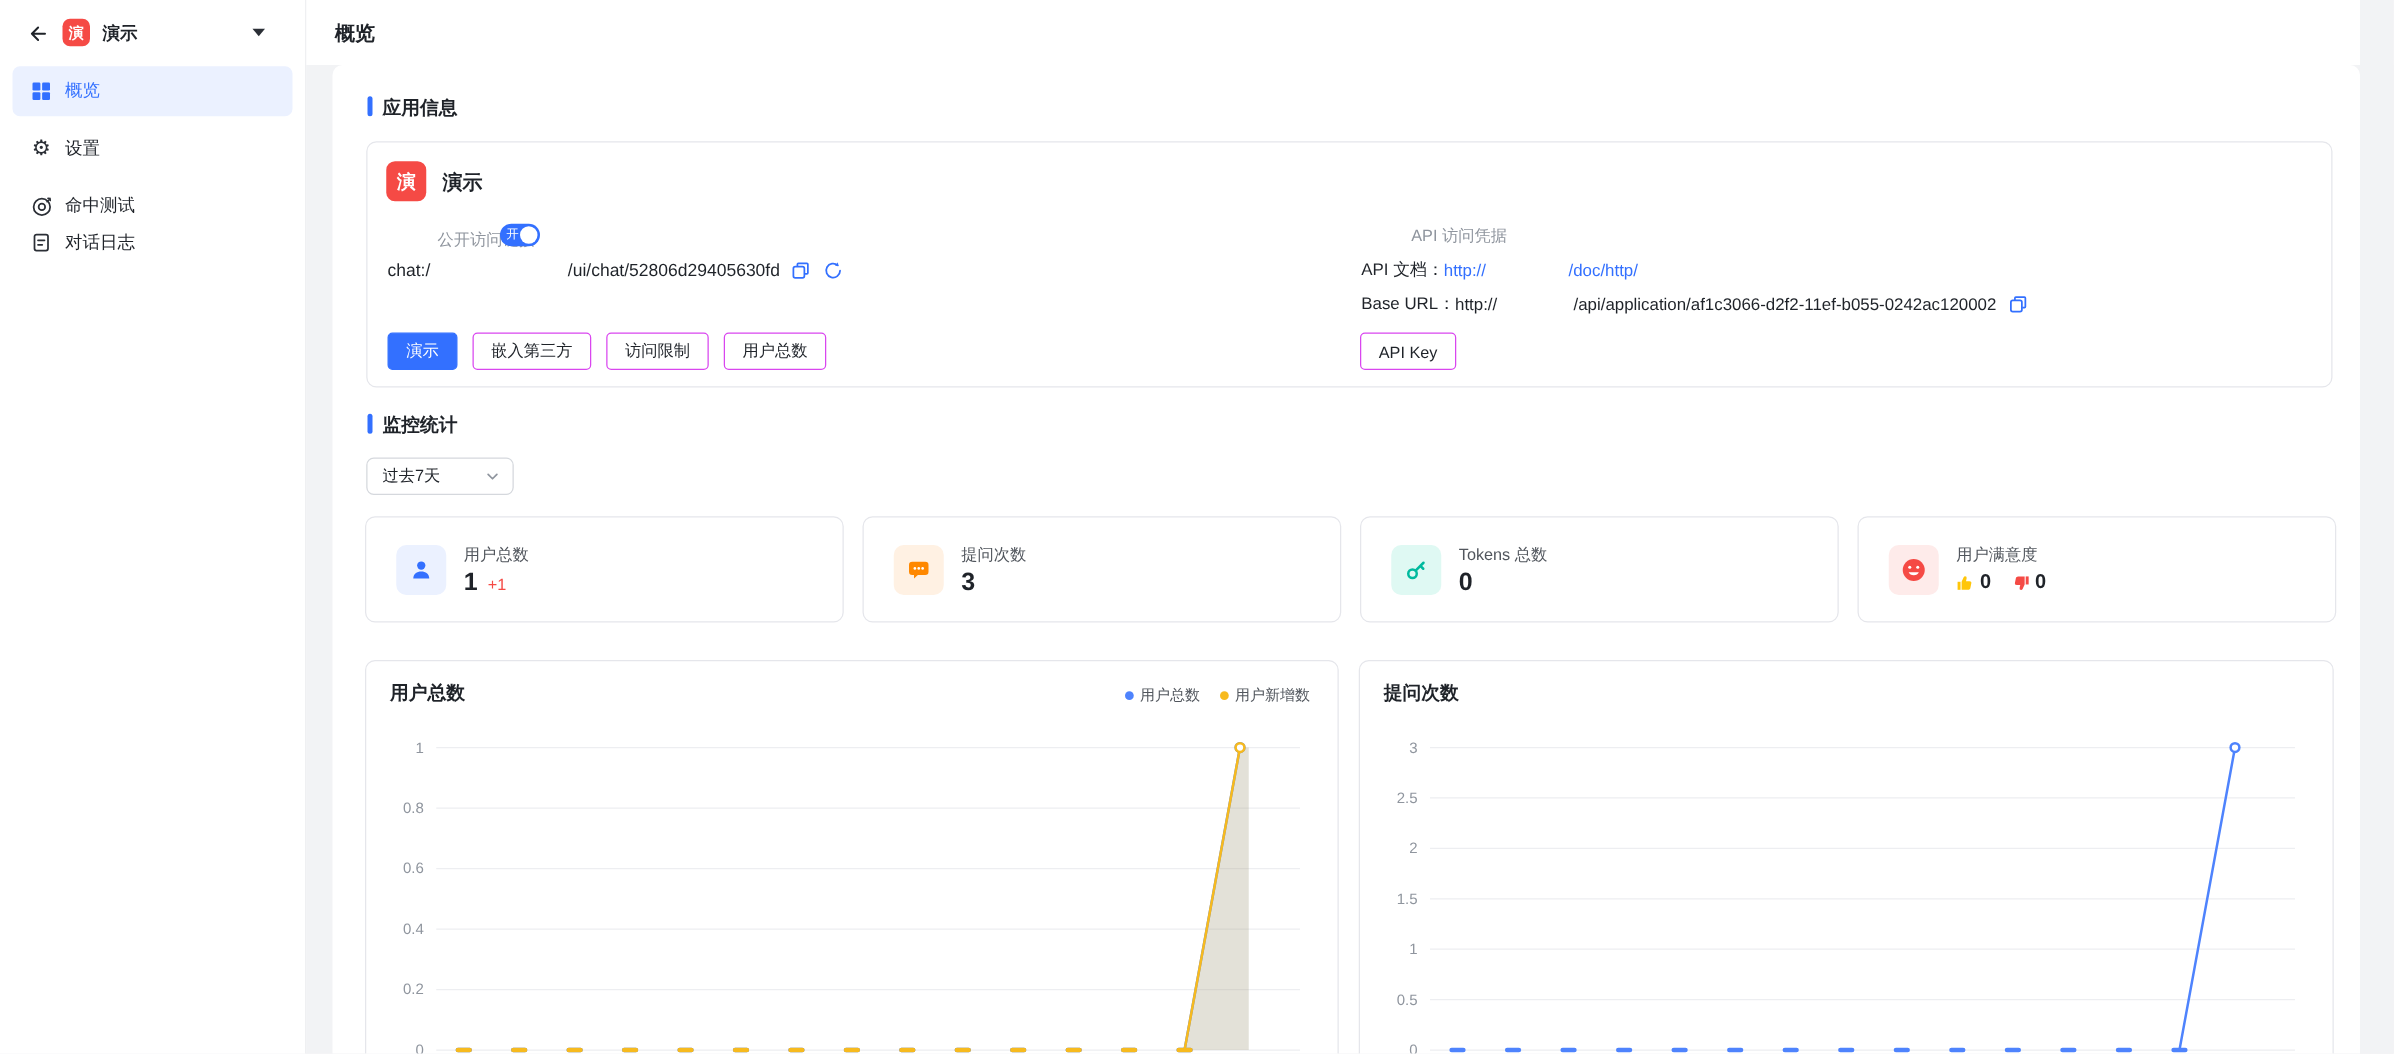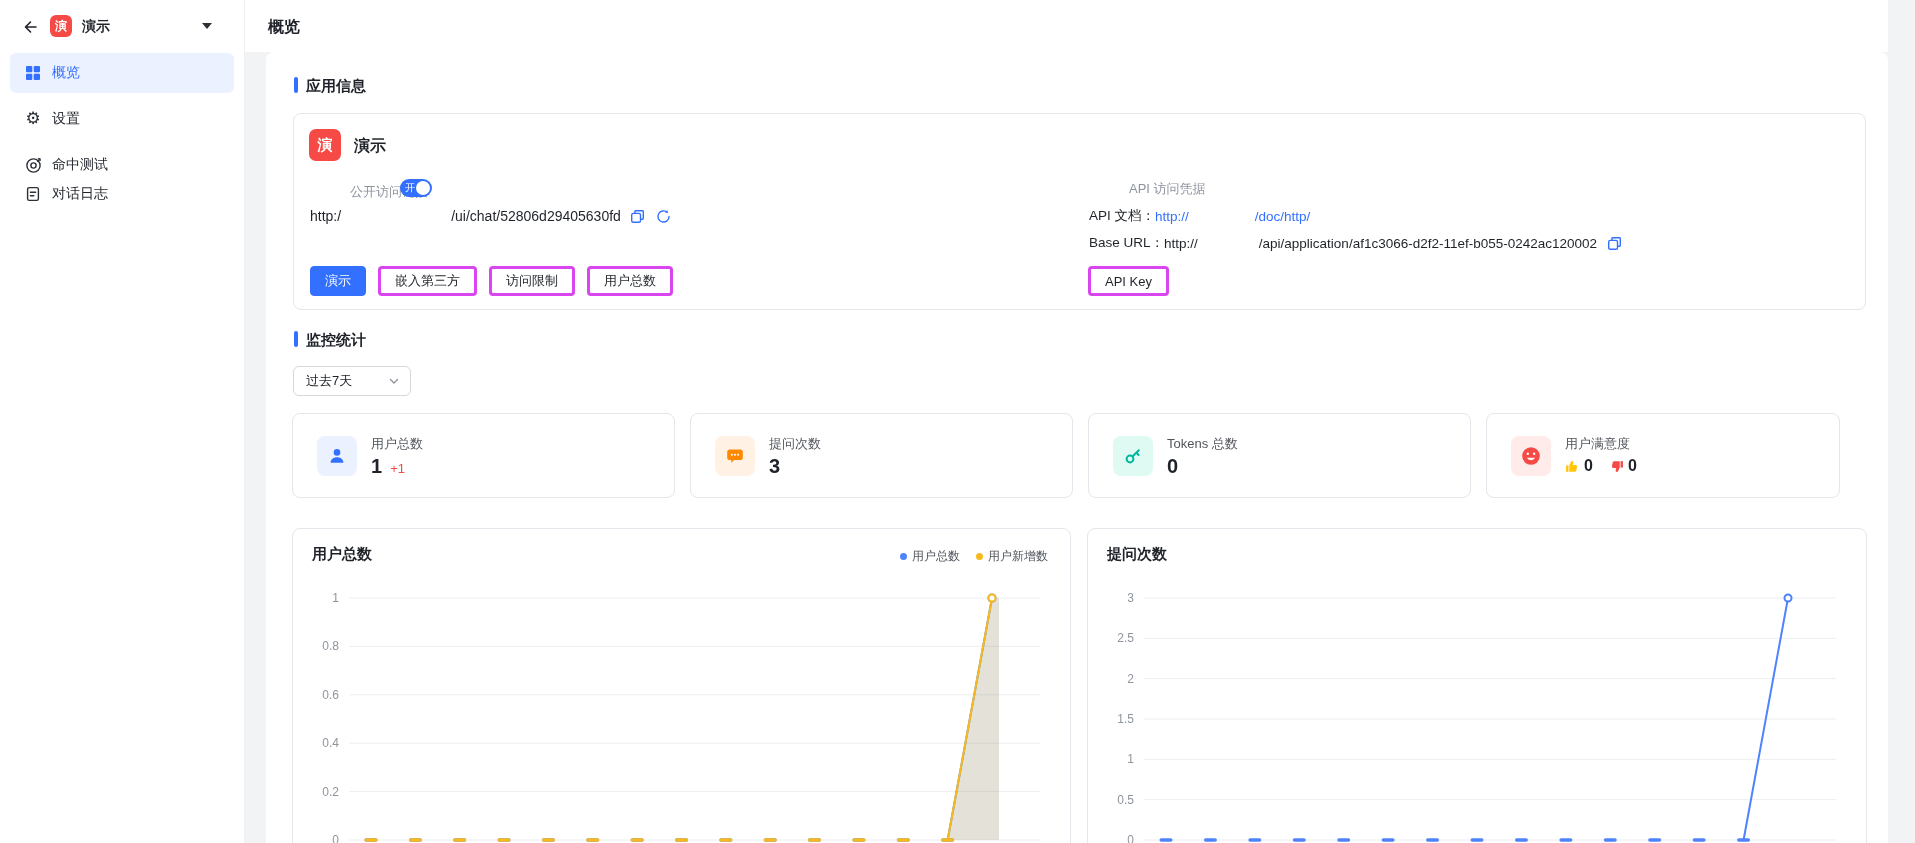--- a/index.html
+++ b/index.html
@@ -47,21 +47,21 @@
   .gap-66{display:inline-block;width:66px;}
   .gap-61{display:inline-block;width:61px;}
   .icon-btn{display:inline-flex;align-items:center;justify-content:center;width:18px;height:18px;margin-left:8px;cursor:pointer;}
   .api-col{position:absolute;left:795px;top:66px;font-size:13.5px;}
   .api-row{margin-top:9px;display:flex;align-items:center;}
   .link{color:#3370FF;cursor:pointer;}
   .btn-row{position:absolute;left:16px;top:152px;display:flex;gap:12px;}
   .btn{height:30px;display:inline-flex;align-items:center;justify-content:center;padding:0 14px;border-radius:4px;
     font-size:13px;box-sizing:border-box;cursor:pointer;white-space:nowrap;}
   .btn-primary{background:#3370FF;color:#fff;border:1px solid #3370FF;}
-  .btn-plain{background:#fff;color:#1F2329;border:3px solid #d946ef;}
+  .btn-plain{background:#fff;color:#1F2329;border:1px solid #d946ef;}
   .apikey-btn{position:absolute;left:794px;top:152px;}
   
   .select{position:absolute;left:27px;top:314px;width:118px;height:30px;border:1px solid #D5D8DD;border-radius:6px;background:#fff;
     display:flex;align-items:center;justify-content:space-between;padding:0 10px 0 12px;box-sizing:border-box;font-size:13px;color:#1F2329;cursor:pointer;}
   .stat-card{top:361px;height:85px;}
   .stat-ic{position:absolute;left:24px;top:22px;width:40px;height:40px;border-radius:8px;display:flex;align-items:center;justify-content:center;}
   .stat-label{position:absolute;left:78px;top:21px;font-size:13px;color:#51565D;}
   .stat-value{position:absolute;left:78px;top:41px;font-size:20px;font-weight:600;color:#1F2329;display:flex;align-items:baseline;gap:8px;}
   .delta{font-size:13px;font-weight:400;color:#F54A45;}
   .thumb-row{position:absolute;left:78px;top:43px;display:flex;align-items:center;gap:4px;font-size:16px;font-weight:600;}
@@ -149,21 +149,21 @@
         </div>
       <div class="app-name">演示</div>
 
       <div class="muted pub-label">公开访问链接</div>
       <div class="toggle">
         <span class="t-on">开</span>
         <span class="knob"></span>
       </div>
 
       <div class="url-row">
-        <span>http:/</span>
+        <span>chat:/</span>
         <span class="gap-110"></span>
         <span>/ui/chat/52806d29405630fd</span>
         <span class="icon-btn">
           <svg width="15" height="15" viewBox="0 0 14 14">
               <rect x="1.6" y="4.1" width="8.2" height="8.3" rx="1.4" fill="none" stroke="#3370FF" stroke-width="1.3"></rect>
               <path d="M4.6 4.1V2.3c0-.4.3-.7.7-.7h6.4c.4 0 .7.3.7.7v6.5c0 .4-.3.7-.7.7h-1.6" fill="none" stroke="#3370FF" stroke-width="1.3"></path>
             </svg>
         </span>
         <span class="icon-btn">
           <svg width="15" height="15" viewBox="0 0 14 14">
@@ -252,21 +252,21 @@
             <circle cx="7" cy="13" r="3.4" fill="none" stroke="#00BA9E" stroke-width="2"></circle>
             <path d="M9.5 10.5 15.8 4.2M13.3 6.7l2.3 2.3" fill="none" stroke="#00BA9E" stroke-width="2" stroke-linecap="round"></path>
           </svg>
       </div>
       <div class="stat-label">Tokens 总数</div>
       <div class="stat-value">
         <span>0</span>
       </div>
     </div>
 
-    <div class="card stat-card" style="left:1220px;width:354px;">
+    <div class="card stat-card" style="left:1220px;width:383px;">
       <div class="stat-ic bg-red">
         <svg width="22" height="22" viewBox="0 0 20 20">
             <circle cx="10" cy="10" r="8" fill="#F54A45"></circle>
             <circle cx="7.1" cy="8" r="1.1" fill="#fff"></circle>
             <circle cx="12.9" cy="8" r="1.1" fill="#fff"></circle>
             <path d="M6.3 11.6a3.9 3.2 0 0 0 7.4 0z" fill="#fff"></path>
           </svg>
       </div>
       <div class="stat-label">用户满意度</div>
       <div class="thumb-row">

